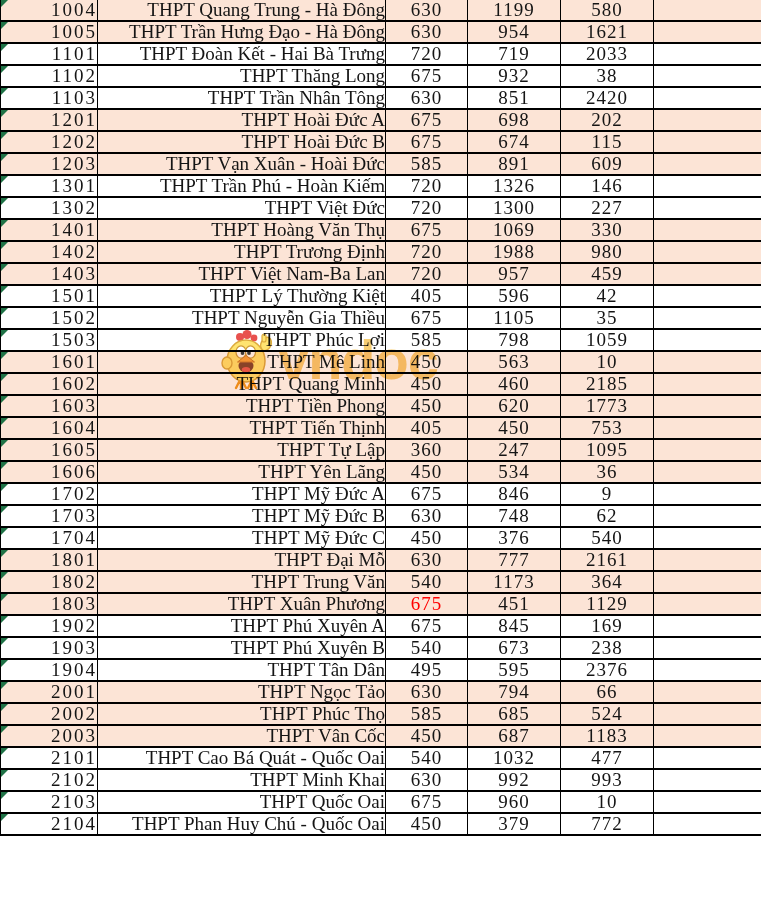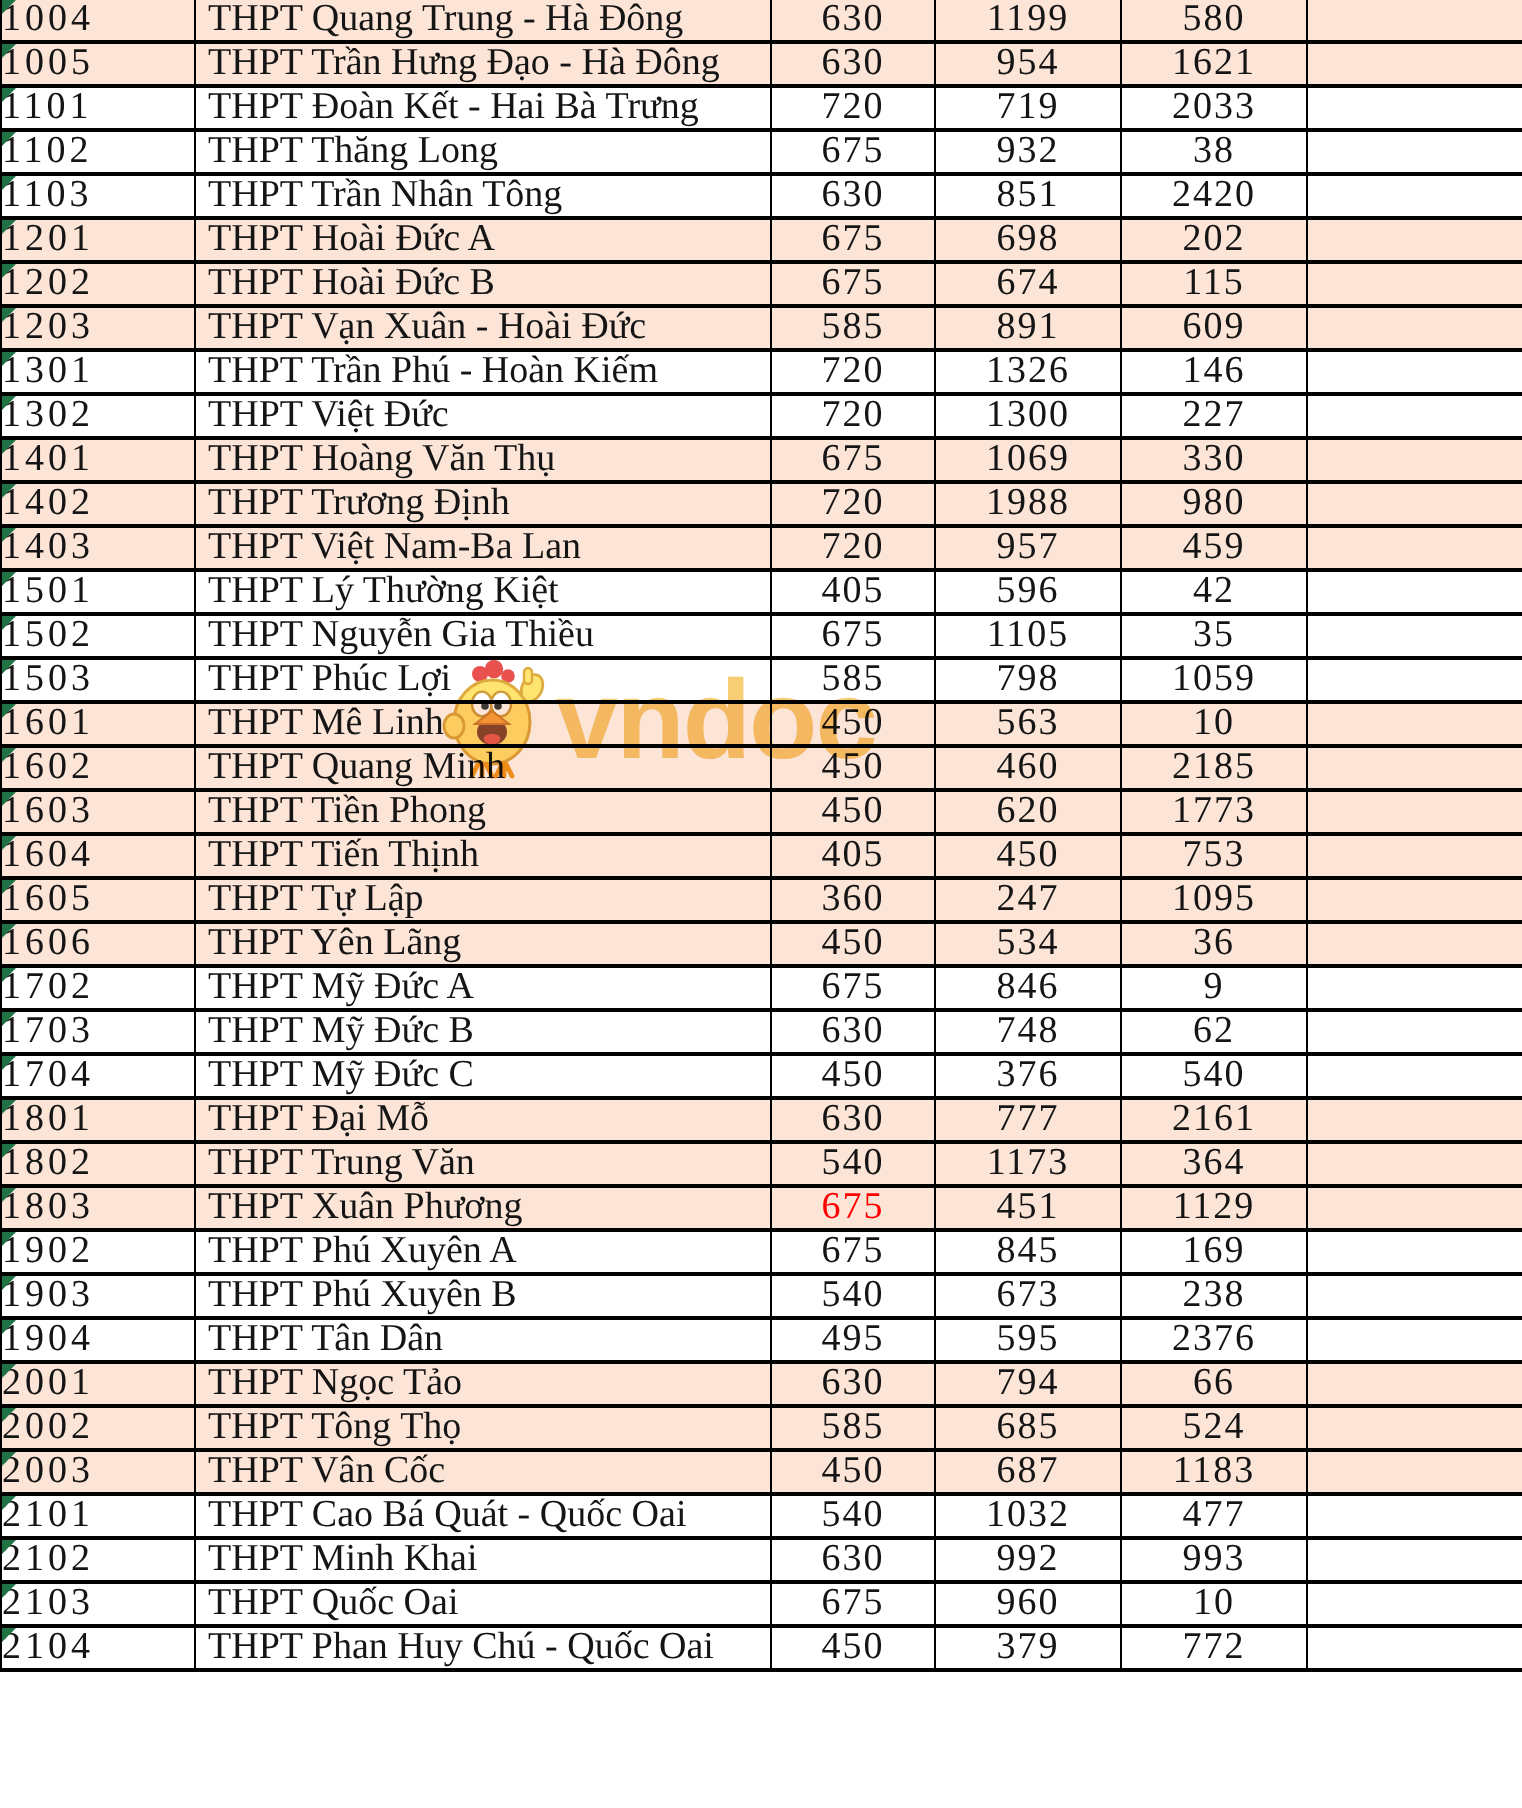--- a/index.html
+++ b/index.html
@@ -11,22 +11,22 @@
     border-collapse:collapse;table-layout:fixed;width:761px;
   }
   td{
     height:20px;padding:0;vertical-align:middle;overflow:hidden;white-space:nowrap;
     border:1px solid #000;border-top-width:2px;border-bottom-width:2px;
     font-size:19px;color:#151515;line-height:20px;position:relative;
     background:#ffffff;
   }
   tr:first-child td{border-top:none;}
   tr.shaded td{background:#fce4d6;}
-  td.code{text-align:left;letter-spacing:2px;}
-  td.name{text-align:left;padding-left:6px;letter-spacing:0;}
+  td.code{text-align:right;letter-spacing:2px;}
+  td.name{text-align:right;padding-left:6px;letter-spacing:0;}
   td.num{text-align:center;letter-spacing:1px;}
   td.num.red{color:#ff0000;}
   .tri{
     position:absolute;top:0;left:0;width:0;height:0;
     border-top:7px solid #1f7246;border-right:7px solid transparent;
   }
   .watermark{
     position:absolute;left:216px;top:327px;display:flex;align-items:center;
     mix-blend-mode:multiply;opacity:.88;pointer-events:none;z-index:5;
   }
@@ -302,21 +302,21 @@
         <tr class="shaded">
           <td class="code"><span class="tri"></span>2001</td>
           <td class="name">THPT Ngọc Tảo</td>
           <td class="num">630</td>
           <td class="num">794</td>
           <td class="num">66</td>
           <td></td>
         </tr>
         <tr class="shaded">
           <td class="code"><span class="tri"></span>2002</td>
-          <td class="name">THPT Tông Thọ</td>
+          <td class="name">THPT Phúc Thọ</td>
           <td class="num">585</td>
           <td class="num">685</td>
           <td class="num">524</td>
           <td></td>
         </tr>
         <tr class="shaded">
           <td class="code"><span class="tri"></span>2003</td>
           <td class="name">THPT Vân Cốc</td>
           <td class="num">450</td>
           <td class="num">687</td>

